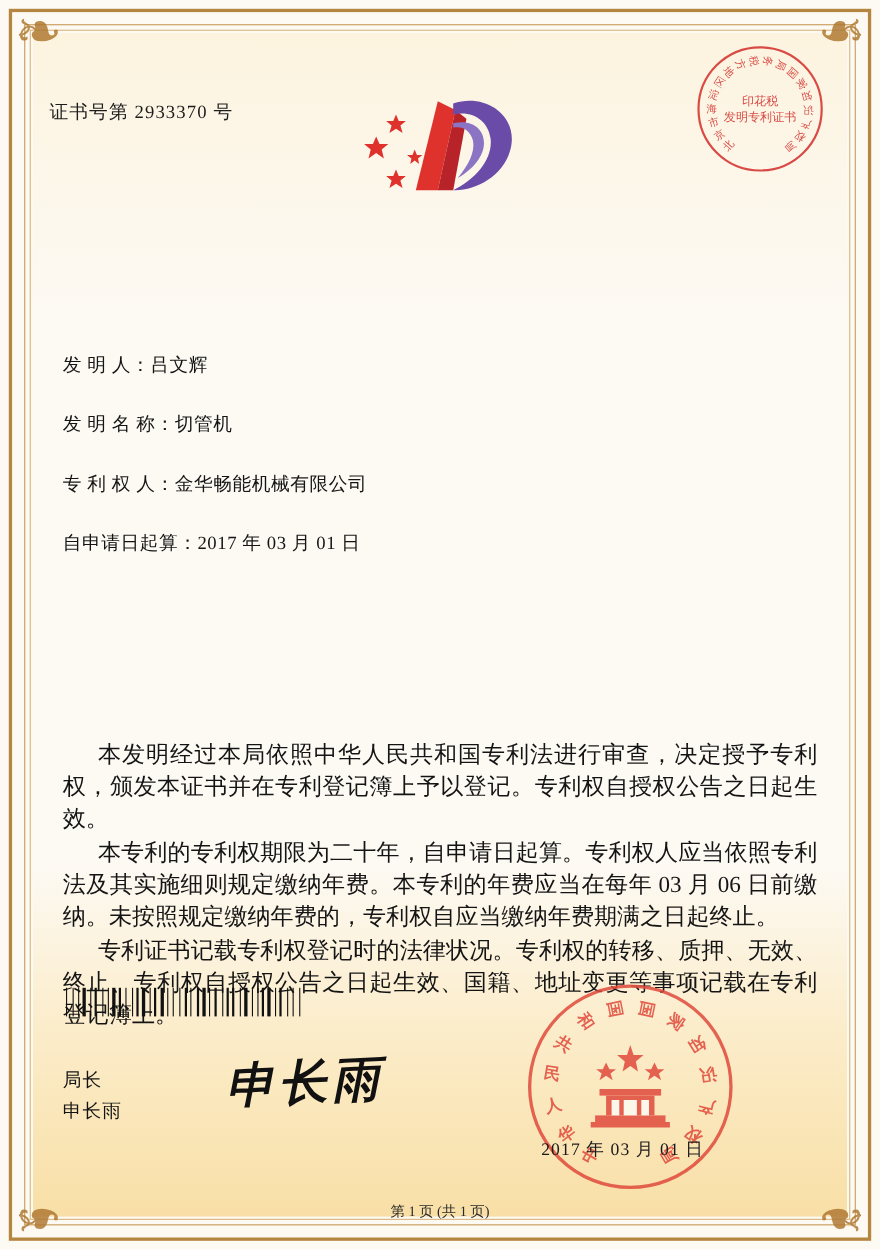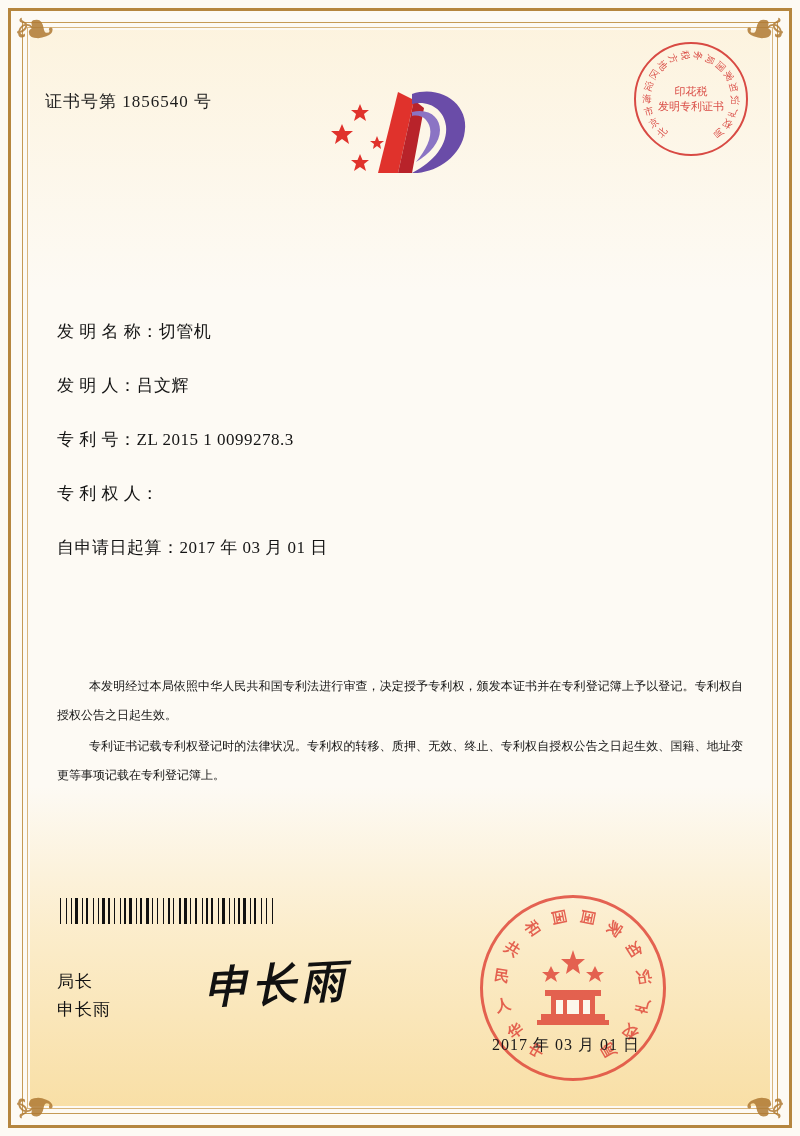--- a/index.html
+++ b/index.html
@@ -114,21 +114,21 @@
     white-space: pre;
     letter-spacing: 0.5px;
   }
   .field .value {
     letter-spacing: 0.5px;
   }
   .paras {
     position: absolute;
     left: 57px; top: 672px;
     width: 686px;
-    font-size: 12px;
+    font-size: 21px;
     line-height: 29px;
     color: #141414;
     text-align: justify;
   }
   .paras p {
     margin: 0 0 2px 0;
     text-indent: 32px;
   }
   .barcode {
     position: absolute;
@@ -247,21 +247,21 @@
   <div class="border-inner"></div>
   <div class="border-thin"></div>
 
   <div class="corner tl">❧</div>
   <div class="corner tr">❧</div>
   <div class="corner bl">❧</div>
   <div class="corner br">❧</div>
 
   <div class="content">
 
-    <div class="cert-no">证书号第 1856540 号</div>
+    <div class="cert-no">证书号第 2933370 号</div>
 
     <div class="logo">
       <svg width="160" height="110" viewBox="0 0 160 110">
         <path d="M58 95 L78 14 L94 22 L78 95 Z" fill="#e0322c"></path>
         <path d="M78 95 L94 22 L104 30 L92 95 Z" fill="#b8232a"></path>
         <path d="M92 16 C122 6 152 28 144 58 C138 82 112 96 92 95 C114 84 128 66 126 48 C124 32 110 22 92 26 Z" fill="#6a4ca8"></path>
         <path d="M92 34 C110 30 120 40 120 52 C120 64 110 76 96 84 C106 72 112 60 110 50 C108 42 102 36 92 38 Z" fill="#8b74c4"></path>
         <g fill="#e0322c">
           <polygon points="22,46 25,53 33,53 27,58 29,66 22,61 15,66 17,58 11,53 19,53"></polygon>
           <polygon points="40,26 42.5,32 49,32 44,36 46,43 40,39 34,43 36,36 31,32 37.5,32"></polygon>
@@ -294,42 +294,40 @@
         </div>
       <div class="center">
         <div>印花税</div>
         <div>发明专利证书</div>
       </div>
     </div>
 
 
     <div class="fields">
       <div class="field">
+        <span class="label">发 明 人：</span>
+        <span class="value">吕文辉</span>
+      </div>
+      <div class="field">
         <span class="label">发 明 名 称：</span>
         <span class="value">切管机</span>
       </div>
       <div class="field">
-        <span class="label">发 明 人：</span>
-        <span class="value">吕文辉</span>
-      </div>
-      <div class="field">
-        <span class="label">专 利 号：</span>
-        <span class="value">ZL 2015 1 0099278.3</span>
-      </div>
-      <div class="field">
         <span class="label">专 利 权 人：</span>
+        <span class="value">金华畅能机械有限公司</span>
       </div>
       <div class="field">
         <span class="label">自申请日起算：</span>
         <span class="value">2017 年 03 月 01 日</span>
       </div>
     </div>
 
     <div class="paras">
       <p>本发明经过本局依照中华人民共和国专利法进行审查，决定授予专利权，颁发本证书并在专利登记簿上予以登记。专利权自授权公告之日起生效。</p>
+      <p>本专利的专利权期限为二十年，自申请日起算。专利权人应当依照专利法及其实施细则规定缴纳年费。本专利的年费应当在每年 03 月 06 日前缴纳。未按照规定缴纳年费的，专利权自应当缴纳年费期满之日起终止。</p>
       <p>专利证书记载专利权登记时的法律状况。专利权的转移、质押、无效、终止、专利权自授权公告之日起生效、国籍、地址变更等事项记载在专利登记簿上。</p>
     </div>
 
     <div class="barcode" id="barcode"><span style="width: 1px; background: rgb(17, 17, 17);"></span><span style="width: 3px; background: transparent;"></span><span style="width: 1px; background: rgb(17, 17, 17);"></span><span style="width: 2px; background: transparent;"></span><span style="width: 1px; background: rgb(17, 17, 17);"></span><span style="width: 1px; background: transparent;"></span><span style="width: 3px; background: rgb(17, 17, 17);"></span><span style="width: 2px; background: transparent;"></span><span style="width: 1px; background: rgb(17, 17, 17);"></span><span style="width: 1px; background: transparent;"></span><span style="width: 2px; background: rgb(17, 17, 17);"></span><span style="width: 3px; background: transparent;"></span><span style="width: 1px; background: rgb(17, 17, 17);"></span><span style="width: 2px; background: transparent;"></span><span style="width: 1px; background: rgb(17, 17, 17);"></span><span style="width: 1px; background: transparent;"></span><span style="width: 3px; background: rgb(17, 17, 17);"></span><span style="width: 1px; background: transparent;"></span><span style="width: 2px; background: rgb(17, 17, 17);"></span><span style="width: 2px; background: transparent;"></span><span style="width: 1px; background: rgb(17, 17, 17);"></span><span style="width: 3px; background: transparent;"></span><span style="width: 1px; background: rgb(17, 17, 17);"></span><span style="width: 1px; background: transparent;"></span><span style="width: 2px; background: rgb(17, 17, 17);"></span><span style="width: 1px; background: transparent;"></span><span style="width: 3px; background: rgb(17, 17, 17);"></span><span style="width: 2px; background: transparent;"></span><span style="width: 1px; background: rgb(17, 17, 17);"></span><span style="width: 1px; background: transparent;"></span><span style="width: 2px; background: rgb(17, 17, 17);"></span><span style="width: 2px; background: transparent;"></span><span style="width: 3px; background: rgb(17, 17, 17);"></span><span style="width: 1px; background: transparent;"></span><span style="width: 1px; background: rgb(17, 17, 17);"></span><span style="width: 2px; background: transparent;"></span><span style="width: 1px; background: rgb(17, 17, 17);"></span><span style="width: 3px; background: transparent;"></span><span style="width: 1px; background: rgb(17, 17, 17);"></span><span style="width: 2px; background: transparent;"></span><span style="width: 2px; background: rgb(17, 17, 17);"></span><span style="width: 1px; background: transparent;"></span><span style="width: 1px; background: rgb(17, 17, 17);"></span><span style="width: 3px; background: transparent;"></span><span style="width: 2px; background: rgb(17, 17, 17);"></span><span style="width: 1px; background: transparent;"></span><span style="width: 3px; background: rgb(17, 17, 17);"></span><span style="width: 1px; background: transparent;"></span><span style="width: 1px; background: rgb(17, 17, 17);"></span><span style="width: 2px; background: transparent;"></span><span style="width: 2px; background: rgb(17, 17, 17);"></span><span style="width: 3px; background: transparent;"></span><span style="width: 1px; background: rgb(17, 17, 17);"></span><span style="width: 1px; background: transparent;"></span><span style="width: 2px; background: rgb(17, 17, 17);"></span><span style="width: 1px; background: transparent;"></span><span style="width: 2px; background: rgb(17, 17, 17);"></span><span style="width: 3px; background: transparent;"></span><span style="width: 1px; background: rgb(17, 17, 17);"></span><span style="width: 1px; background: transparent;"></span><span style="width: 3px; background: rgb(17, 17, 17);"></span><span style="width: 2px; background: transparent;"></span><span style="width: 1px; background: rgb(17, 17, 17);"></span><span style="width: 2px; background: transparent;"></span><span style="width: 1px; background: rgb(17, 17, 17);"></span><span style="width: 1px; background: transparent;"></span><span style="width: 2px; background: rgb(17, 17, 17);"></span><span style="width: 1px; background: transparent;"></span><span style="width: 3px; background: rgb(17, 17, 17);"></span><span style="width: 2px; background: transparent;"></span><span style="width: 1px; background: rgb(17, 17, 17);"></span><span style="width: 1px; background: transparent;"></span><span style="width: 2px; background: rgb(17, 17, 17);"></span><span style="width: 3px; background: transparent;"></span><span style="width: 1px; background: rgb(17, 17, 17);"></span><span style="width: 2px; background: transparent;"></span><span style="width: 1px; background: rgb(17, 17, 17);"></span><span style="width: 3px; background: transparent;"></span><span style="width: 1px; background: rgb(17, 17, 17);"></span><span style="width: 1px; background: transparent;"></span></div>
 
     <div class="signer">
       <div>局长</div>
       <div>申长雨</div>
     </div>
 
@@ -365,15 +363,16 @@
             <rect x="42" y="60" width="12" height="14" fill="#fdfaf4"></rect>
             <rect x="31" y="60" width="7" height="14" fill="#fdfaf4"></rect>
             <rect x="58" y="60" width="7" height="14" fill="#fdfaf4"></rect>
           </g>
         </svg>
       </div>
     </div>
 
     <div class="seal-date">2017 年 03 月 01 日</div>
 
+    <div class="footer">第 1 页 (共 1 页)</div>
 
   </div>
 </div>
 
 </body></html>

